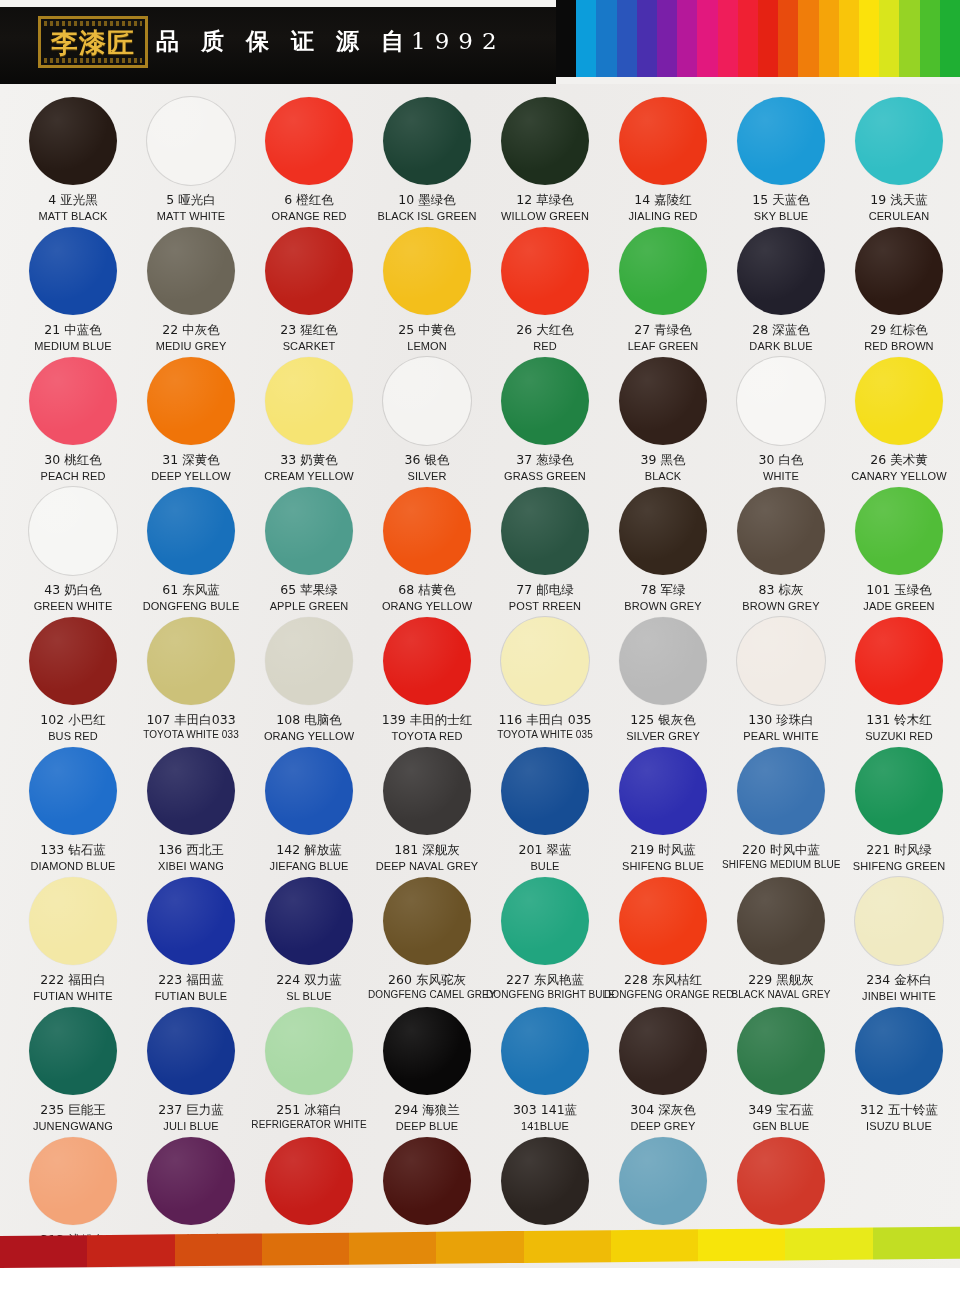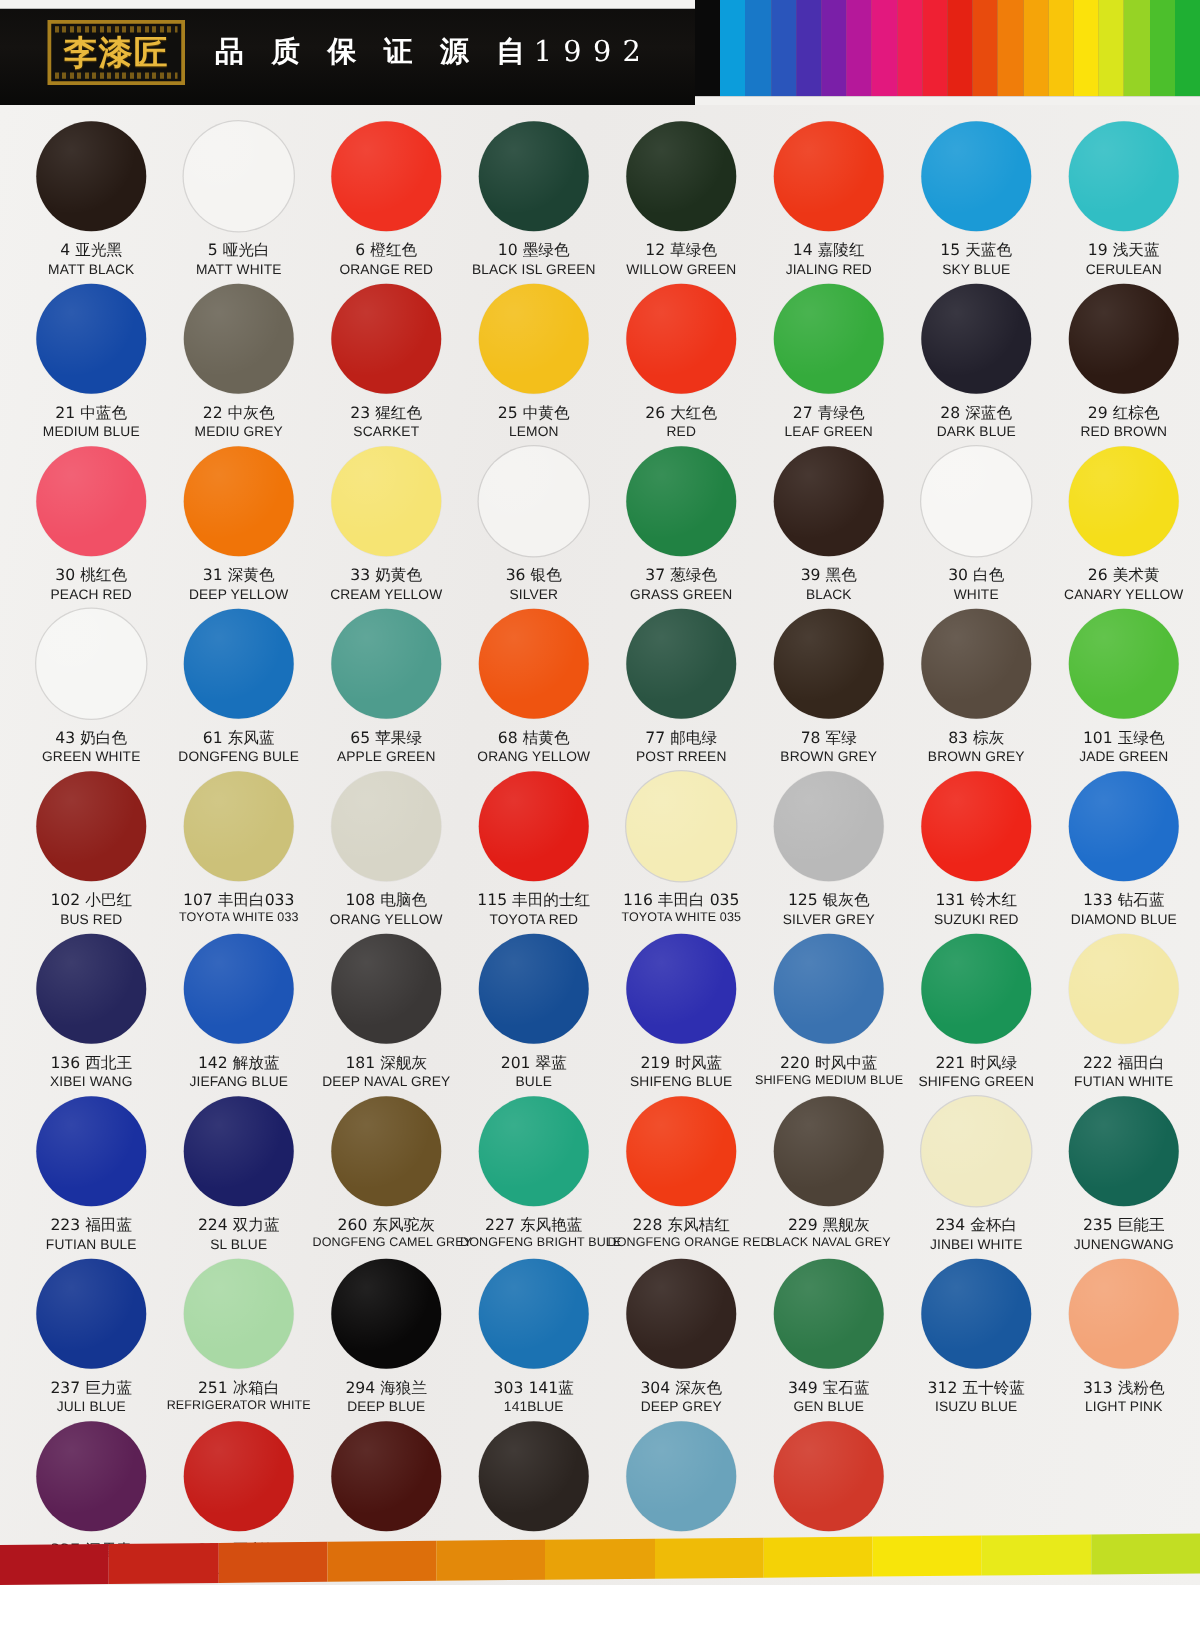--- a/index.html
+++ b/index.html
@@ -12,21 +12,21 @@
     overflow: hidden;
     background: #ffffff;
     font-family: "Liberation Sans", "DejaVu Sans", sans-serif;
   }
 
   
   .header {
     position: relative;
     width: 960px;
     height: 84px;
-    background: #737373;
+    background: #8b5cf6;
     overflow: hidden;
   }
   .header-black {
     position: absolute;
     left: 0; top: 0;
     width: 556px;
     height: 84px;
     background: linear-gradient(180deg, #0e0d0c 0%, #141210 45%, #090908 100%);
   }
   .header-topline {
@@ -66,21 +66,21 @@
     font-weight: bold;
     letter-spacing: 1px;
     color: #e9b83c;
     text-shadow: 0 1px 1px #5d430c;
     position: relative;
     z-index: 2;
     line-height: 1;
   }
   .header-slogan {
     position: absolute;
-    left: 172px;
+    left: 156px;
     top: 26px;
     font-family: "DejaVu Sans", "Liberation Sans", sans-serif;
     font-size: 23px;
     font-weight: bold;
     color: #ffffff;
     letter-spacing: 7px;
     white-space: nowrap;
   }
   .header-slogan .yr {
     font-family: "DejaVu Serif", "Liberation Serif", serif;
@@ -463,36 +463,43 @@
       <div class="cell">
         <div class="swatch" style="background: rgb(215, 213, 199);"></div>
         <div class="labels">
           <div class="lbl-cn">108 电脑色</div>
           <div class="lbl-en">ORANG YELLOW</div>
         </div>
       </div>
       <div class="cell">
         <div class="swatch" style="background: rgb(226, 29, 22);"></div>
         <div class="labels">
-          <div class="lbl-cn">115 丰田的士红</div>
+          <div class="lbl-cn">139 丰田的士红</div>
           <div class="lbl-en">TOYOTA RED</div>
         </div>
       </div>
       <div class="cell">
         <div class="swatch pale" style="background: rgb(244, 236, 182);"></div>
         <div class="labels">
           <div class="lbl-cn">116 丰田白 035</div>
           <div class="lbl-en small">TOYOTA WHITE 035</div>
         </div>
       </div>
       <div class="cell">
         <div class="swatch" style="background: rgb(185, 185, 185);"></div>
         <div class="labels">
           <div class="lbl-cn">125 银灰色</div>
           <div class="lbl-en">SILVER GREY</div>
+        </div>
+      </div>
+      <div class="cell">
+        <div class="swatch pale" style="background: rgb(241, 235, 229);"></div>
+        <div class="labels">
+          <div class="lbl-cn">130 珍珠白</div>
+          <div class="lbl-en">PEARL WHITE</div>
         </div>
       </div>
       <div class="cell">
         <div class="swatch" style="background: rgb(238, 36, 24);"></div>
         <div class="labels">
           <div class="lbl-cn">131 铃木红</div>
           <div class="lbl-en">SUZUKI RED</div>
         </div>
       </div>
       <div class="cell">

